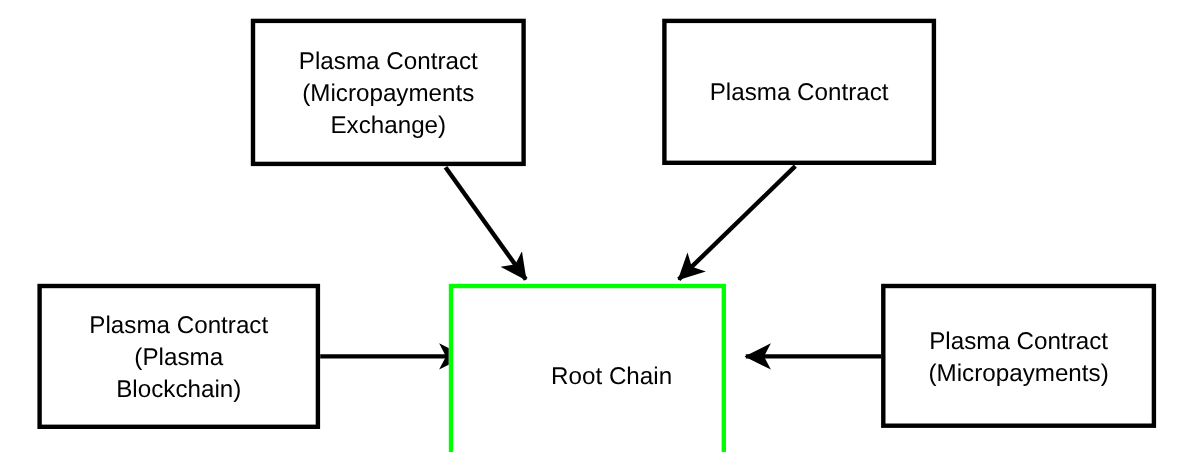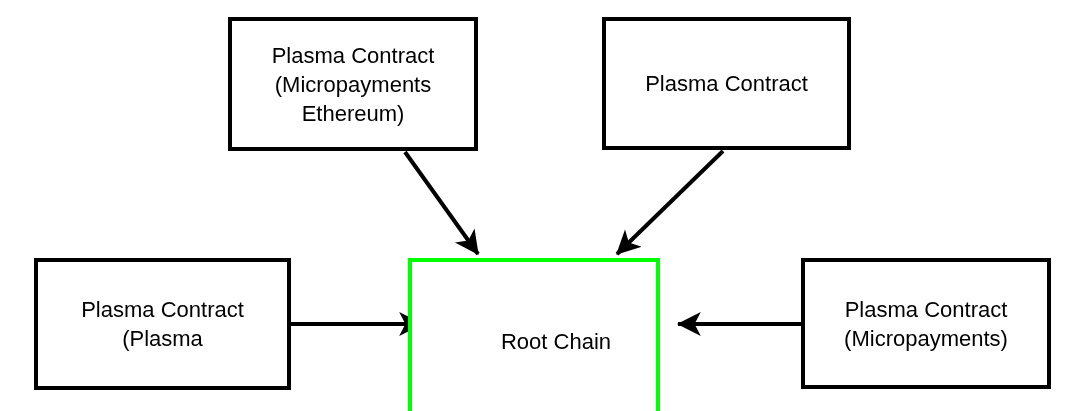--- a/index.html
+++ b/index.html
@@ -71,30 +71,31 @@
     </defs>
     <line x1="405" y1="152" x2="478" y2="254" marker-end="url(#ah)"></line>
     <line x1="723" y1="151" x2="617" y2="254" marker-end="url(#ah)"></line>
     <line x1="291" y1="324" x2="422" y2="324" marker-end="url(#ah)"></line>
     <line x1="801" y1="324" x2="678" y2="324" marker-end="url(#ah)"></line>
   </svg>
 
   <div class="node node-dex">
     <span>Plasma Contract</span>
     <span>(Micropayments</span>
-    <span>Ethereum)</span>
+    <span>Exchange)</span>
   </div>
 
   <div class="node node-social">
     <span>Plasma Contract</span>
   </div>
 
   <div class="node node-private">
     <span>Plasma Contract</span>
     <span>(Plasma</span>
+    <span>Blockchain)</span>
   </div>
 
   <div class="node node-micropayments">
     <span>Plasma Contract</span>
     <span>(Micropayments)</span>
   </div>
 
   <div class="node node-root root">
     <span>Root Chain</span>
   </div>

